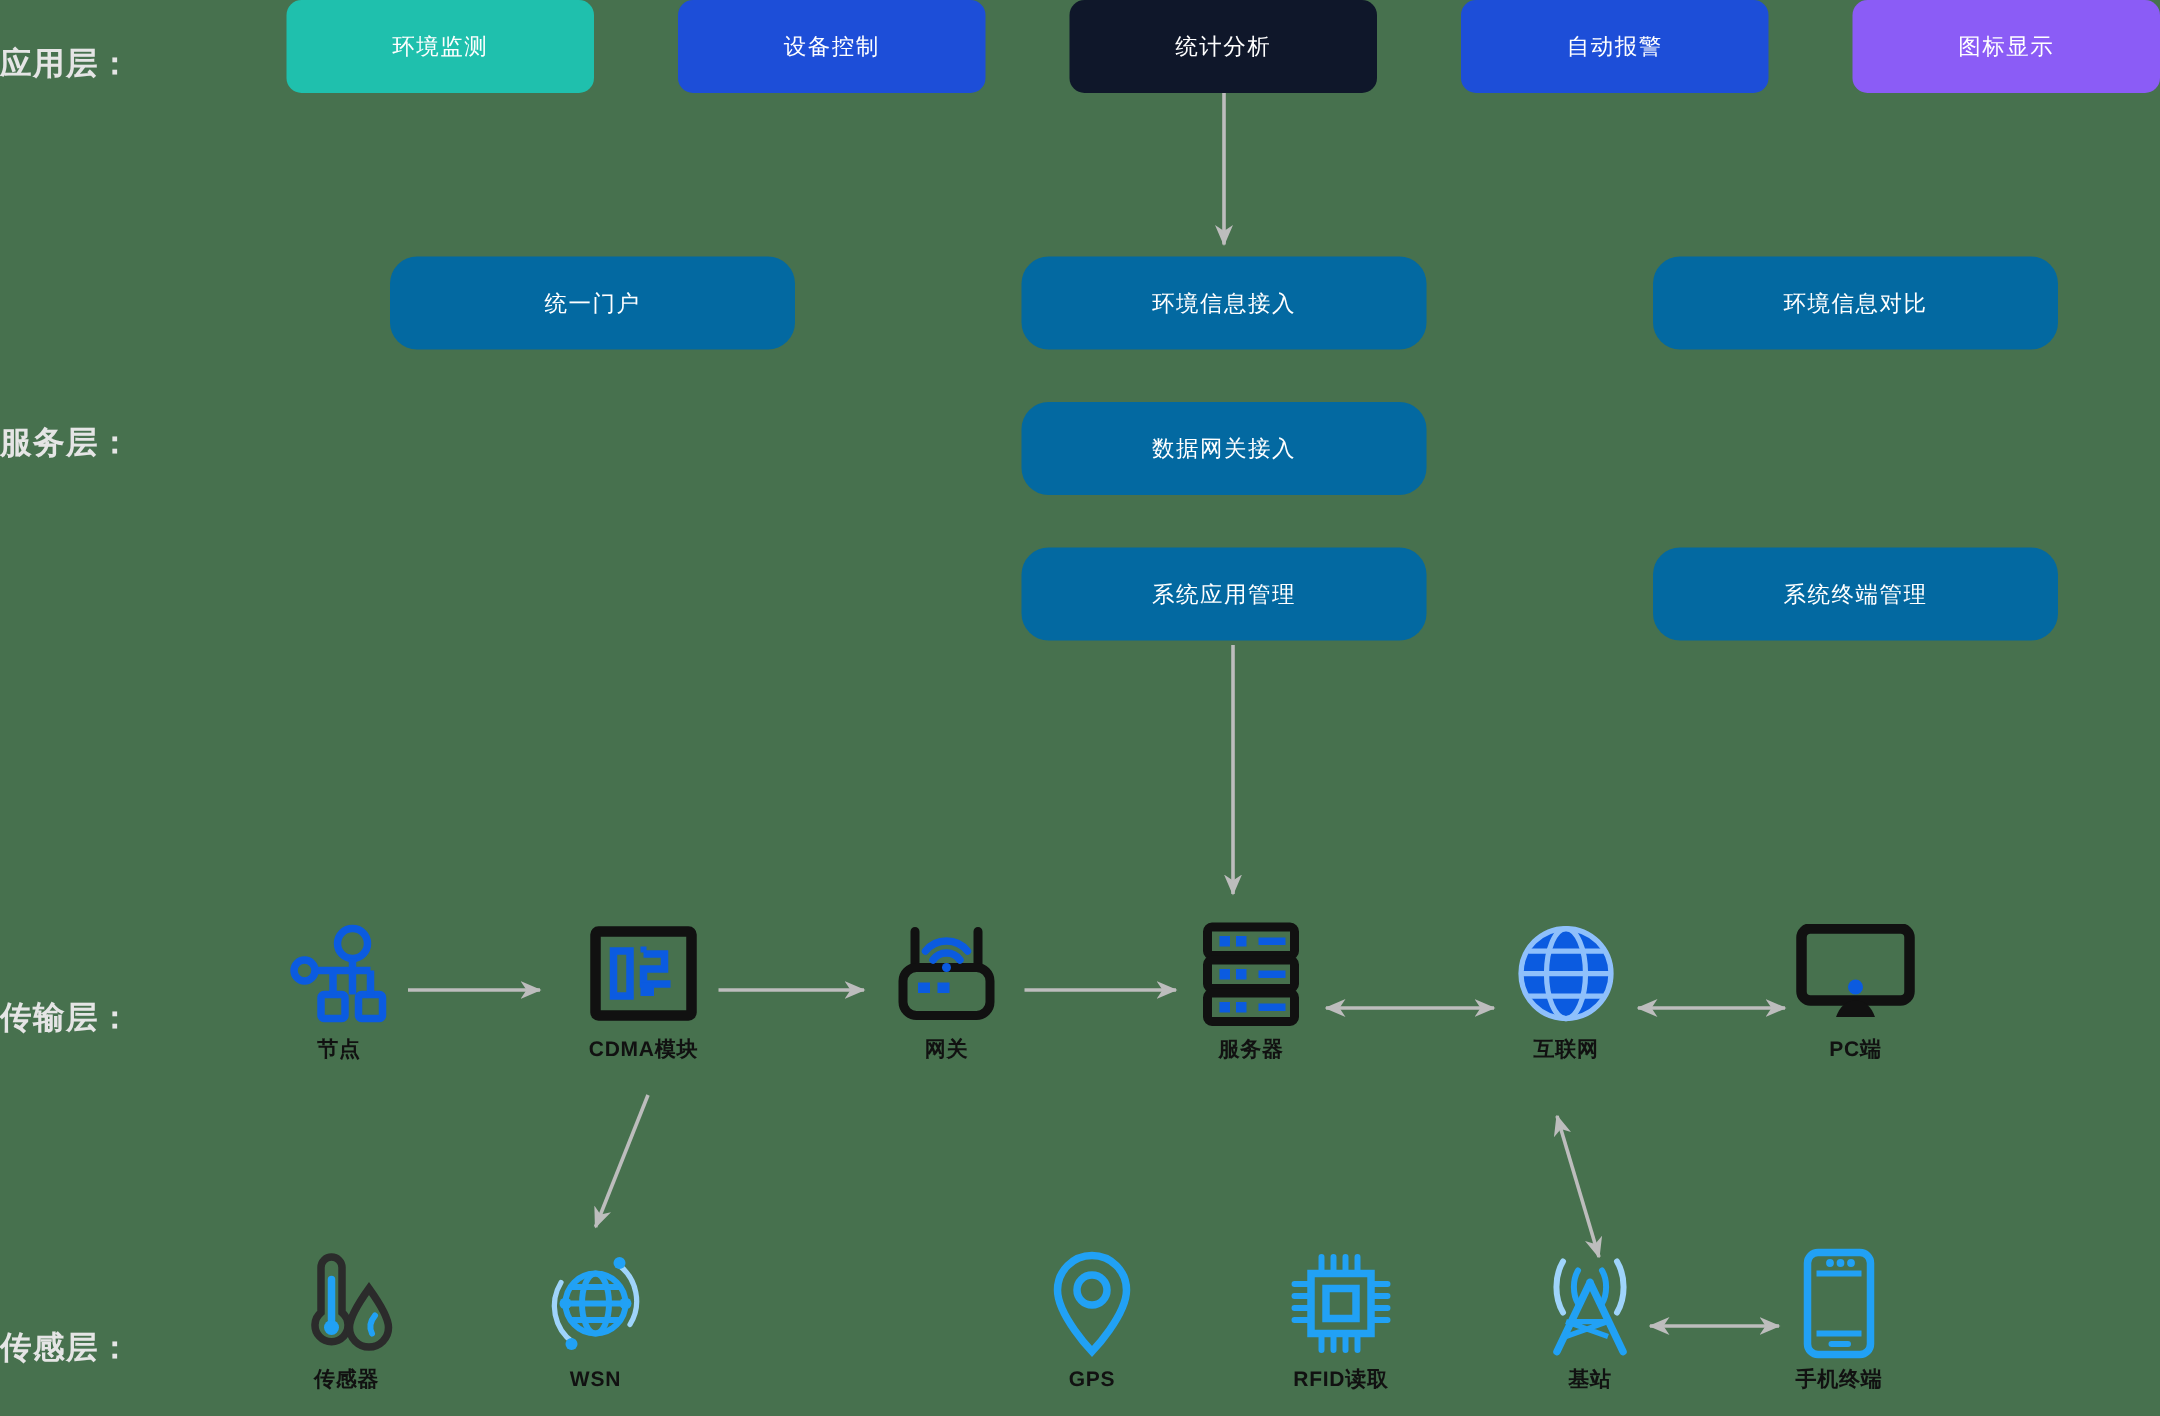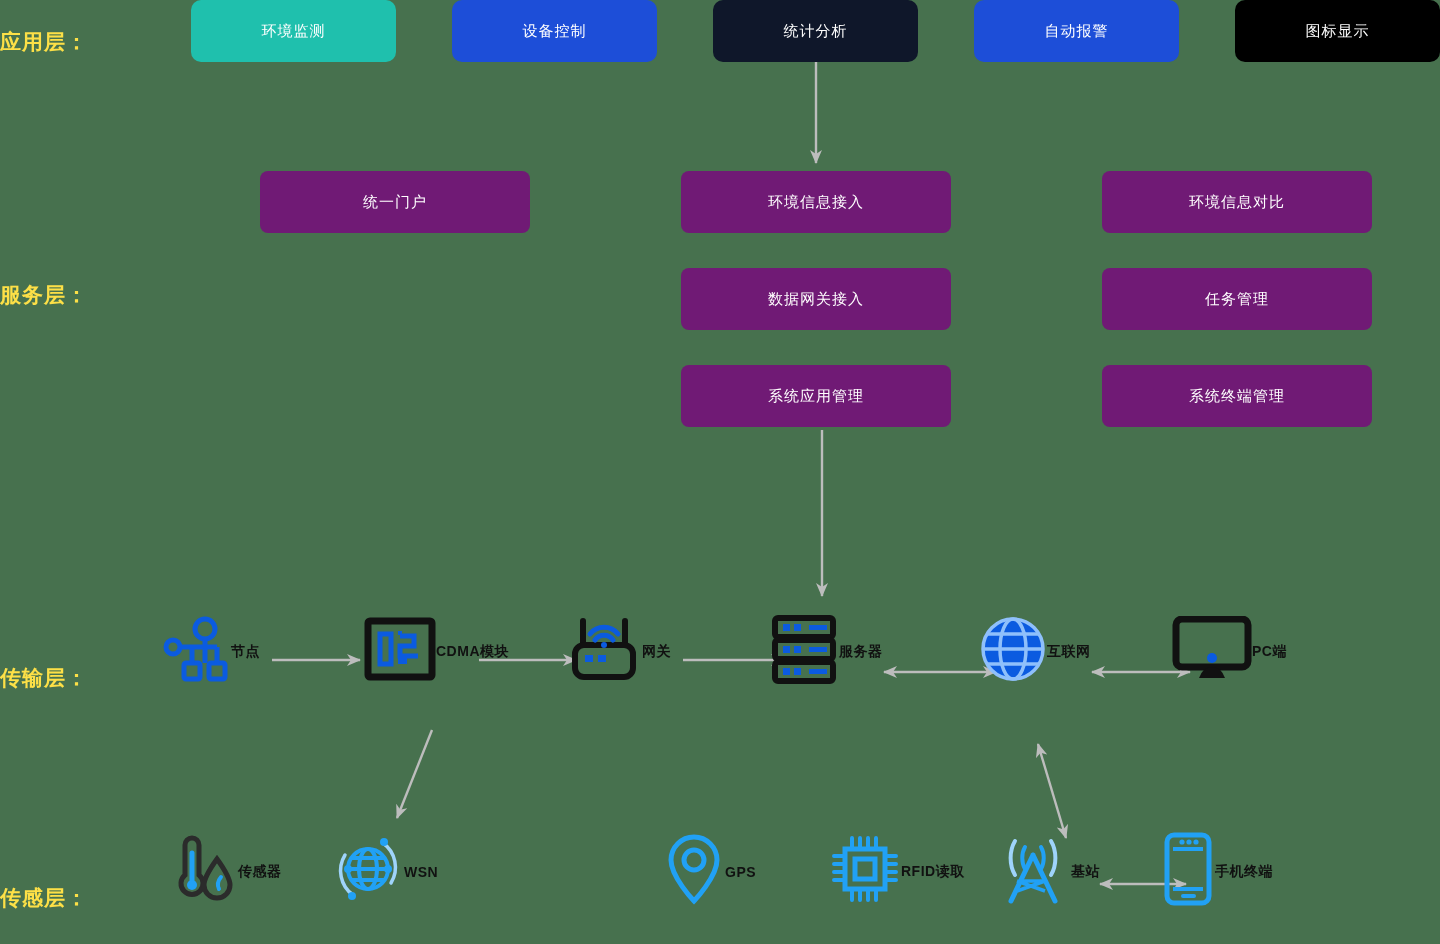--- a/index.html
+++ b/index.html
@@ -21,21 +21,21 @@
     width: 1440px;
     height: 944px;
   }
 
   
   .layer-label {
     position: absolute;
     left: 0px;
     font-size: 21px;
     font-weight: bold;
-    color: #fde047;
+    color: #e5e5e5;
     letter-spacing: 1px;
     white-space: nowrap;
   }
 
   
   .app-tile {
     position: absolute;
     top: 0px;
     height: 62px;
     display: flex;
@@ -45,36 +45,36 @@
     font-size: 15px;
     letter-spacing: 1px;
     border-radius: 10px;
   }
 
   
   .svc-pill {
     position: absolute;
     width: 270px;
     height: 62px;
-    border-radius: 8px;
-    background: #701a75;
+    border-radius: 18px;
+    background: #0369a1;
     display: flex;
     align-items: center;
     justify-content: center;
     color: #ffffff;
     font-size: 15px;
     letter-spacing: 1px;
   }
 
   
   .node {
     position: absolute;
     width: 130px;
     display: flex;
-    flex-direction: row;
+    flex-direction: column;
     align-items: center;
   }
   .node .glyph {
     height: 72px;
     display: flex;
     align-items: center;
     justify-content: center;
   }
   .node .cap {
     margin-top: 6px;
@@ -102,39 +102,36 @@
   </div>
   <div class="app-tile" style="left:452px;width:205px;background:#1d4ed8">
     <span>设备控制</span>
   </div>
   <div class="app-tile" style="left:713px;width:205px;background:#0f172a">
     <span>统计分析</span>
   </div>
   <div class="app-tile" style="left:974px;width:205px;background:#1d4ed8">
     <span>自动报警</span>
   </div>
-  <div class="app-tile" style="left:1235px;width:205px;background:#000000">
+  <div class="app-tile" style="left:1235px;width:205px;background:#8b5cf6">
     <span>图标显示</span>
   </div>
 
   <div class="svc-pill" style="left:260px;top:171px">
     <span>统一门户</span>
   </div>
   <div class="svc-pill" style="left:681px;top:171px">
     <span>环境信息接入</span>
   </div>
   <div class="svc-pill" style="left:1102px;top:171px">
     <span>环境信息对比</span>
   </div>
 
   <div class="svc-pill" style="left:681px;top:268px">
     <span>数据网关接入</span>
-  </div>
-  <div class="svc-pill" style="left:1102px;top:268px">
-    <span>任务管理</span>
   </div>
 
   <div class="svc-pill" style="left:681px;top:365px">
     <span>系统应用管理</span>
   </div>
   <div class="svc-pill" style="left:1102px;top:365px">
     <span>系统终端管理</span>
   </div>
 
   <svg class="arrows" width="1440" height="944">

